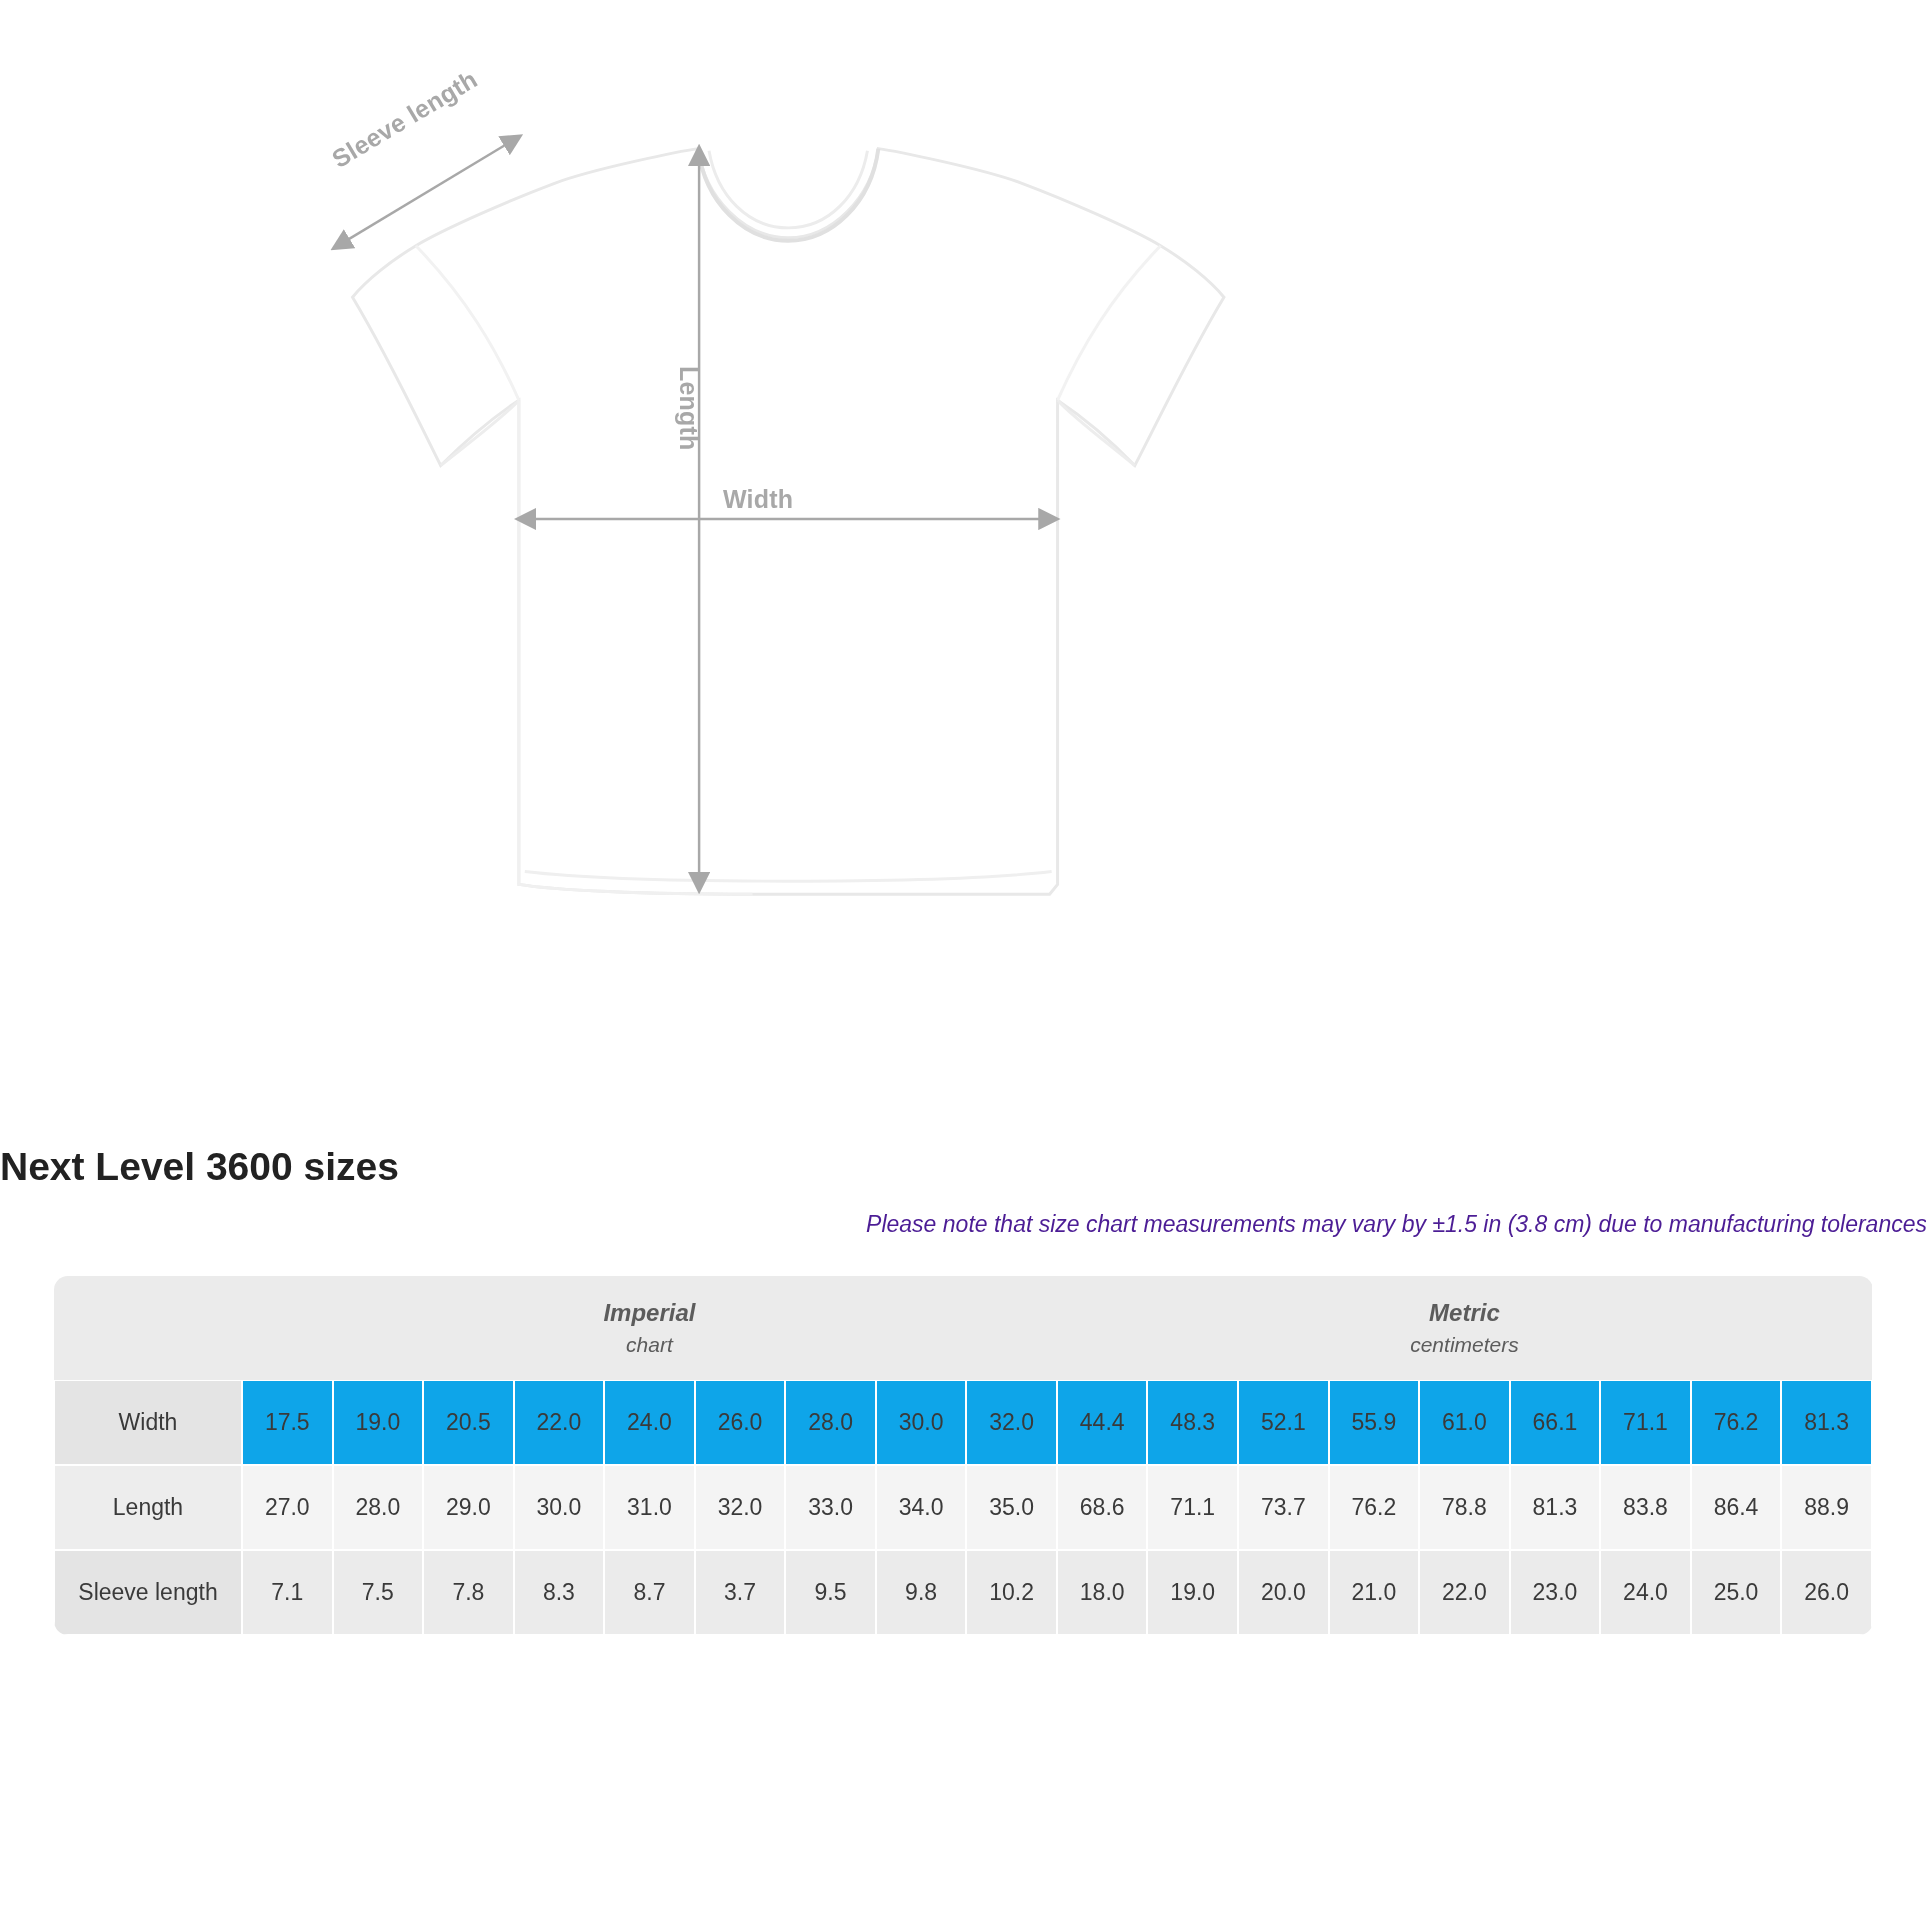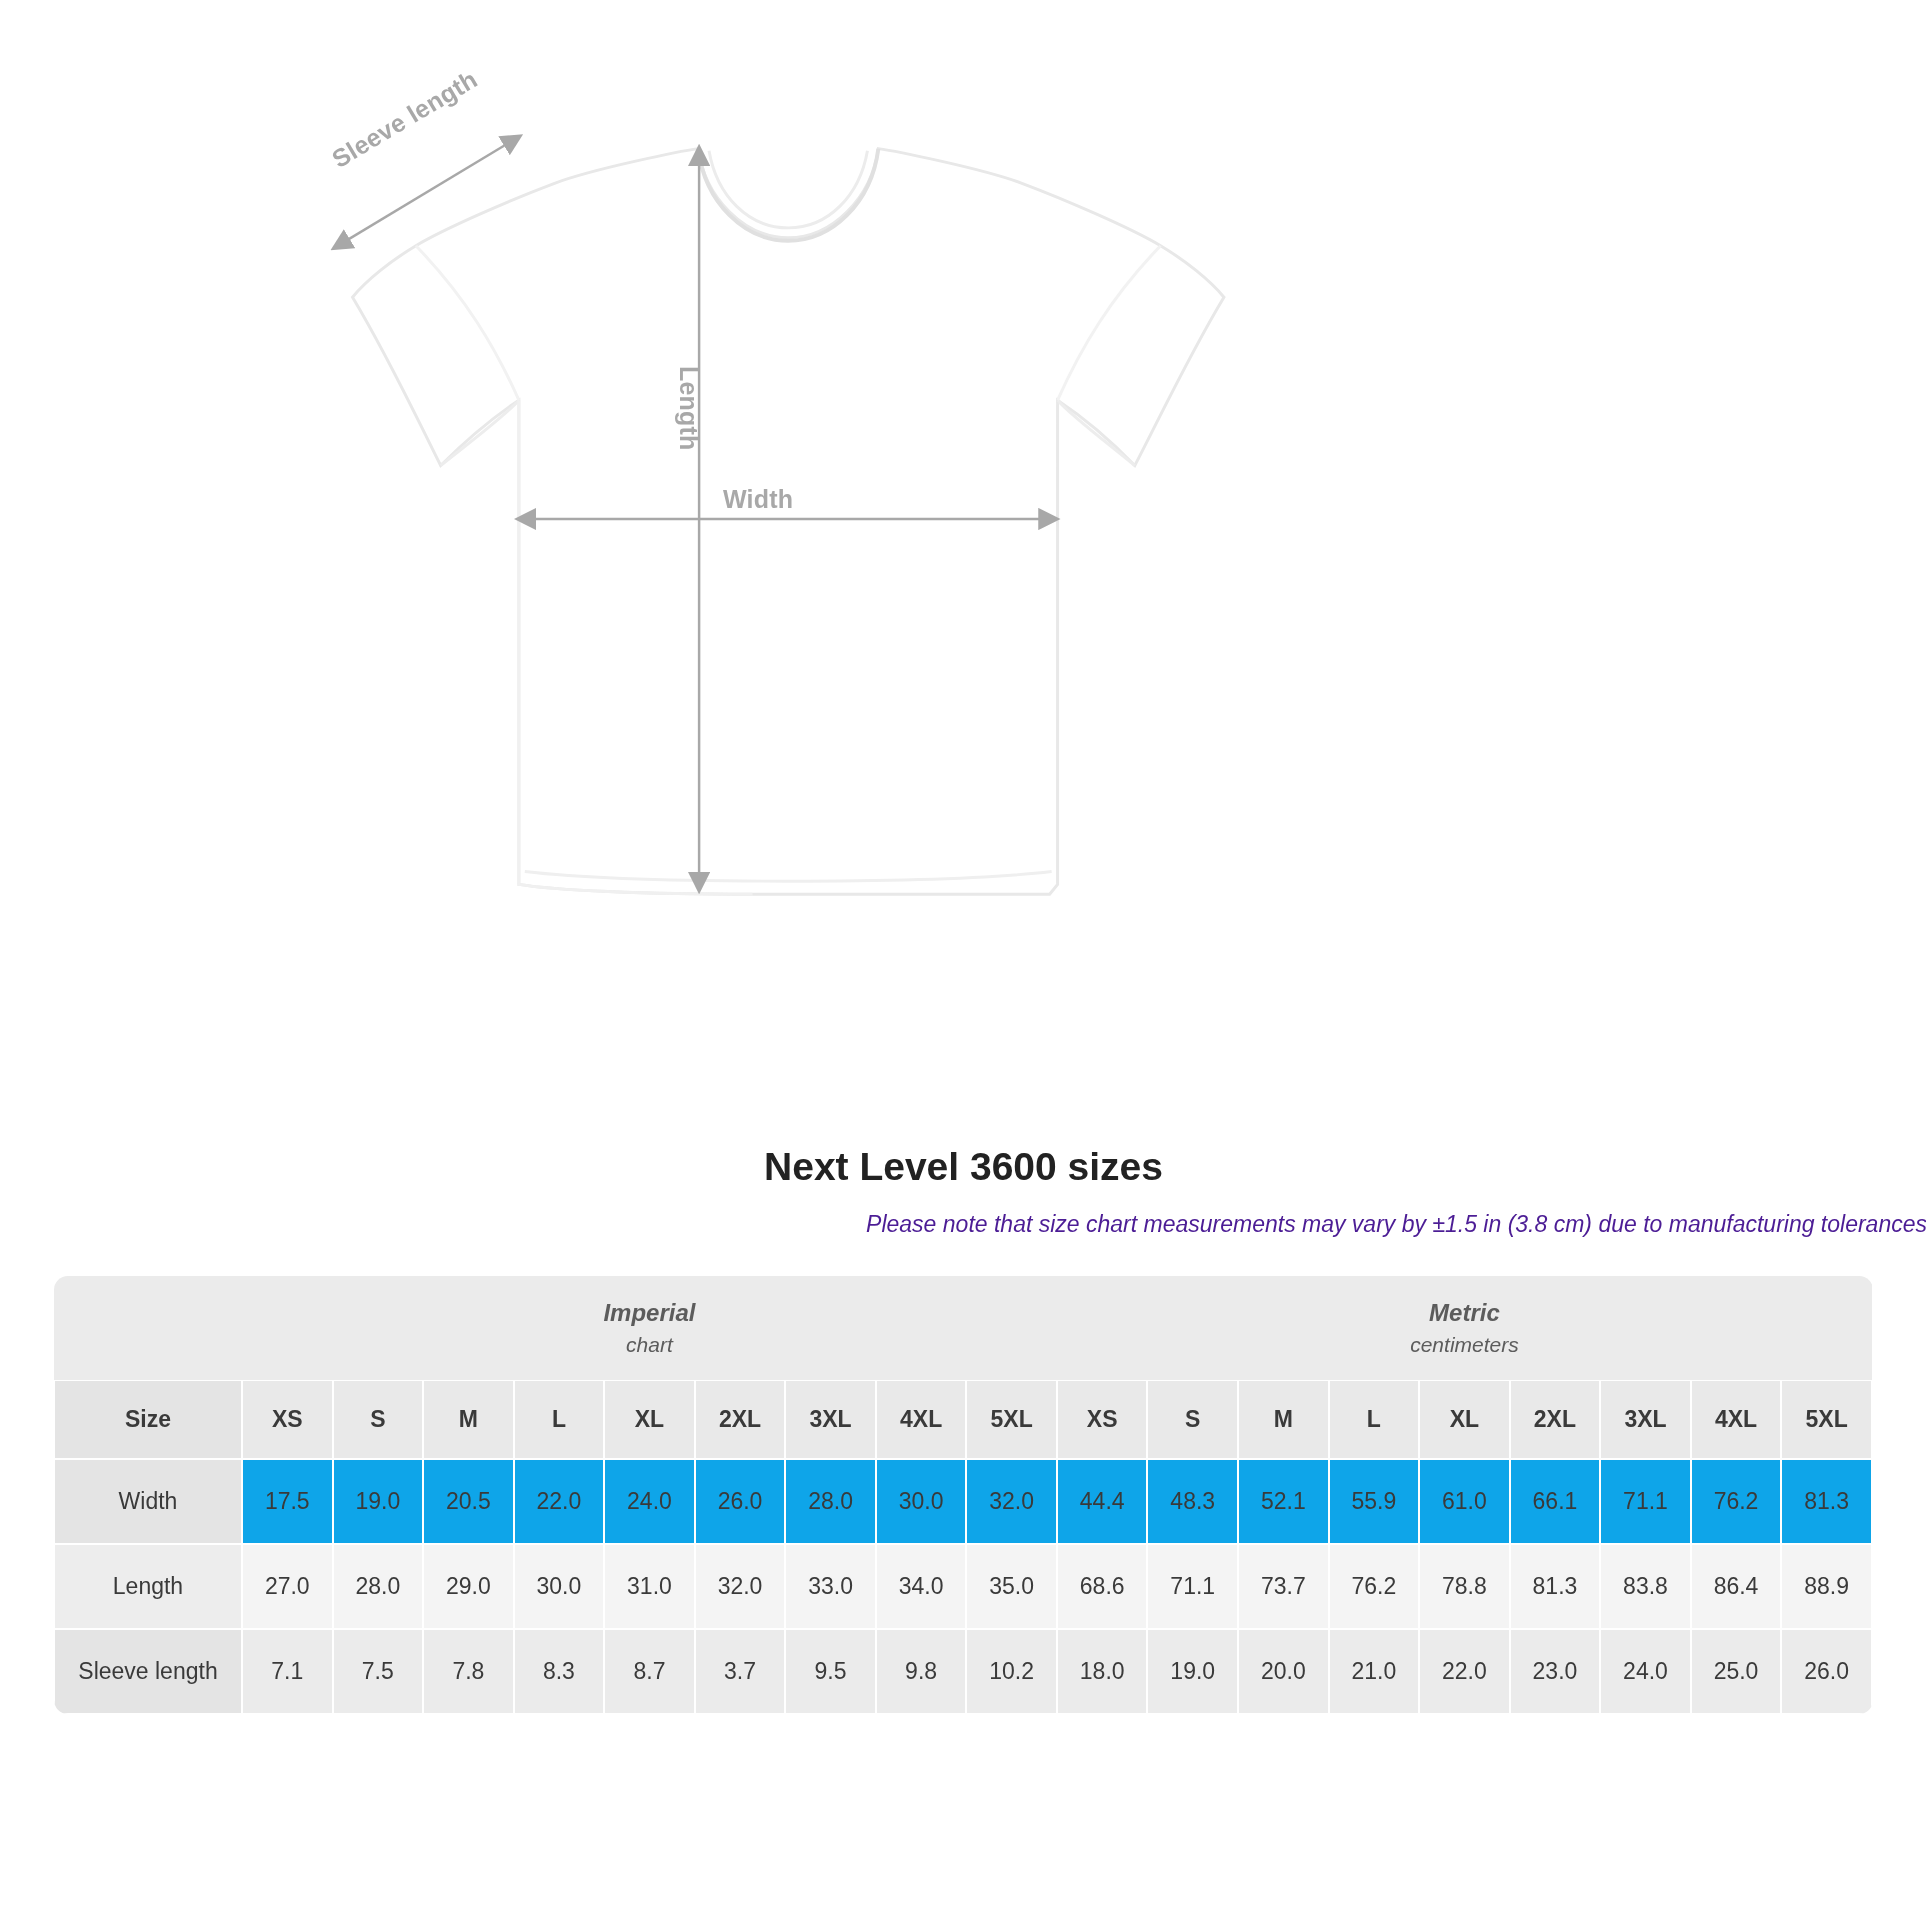--- a/index.html
+++ b/index.html
@@ -50,21 +50,21 @@
     transform: rotate(90deg);
     transform-origin: left top;
   }
   .dim-label.width {
     left: 723px;
     top: 485px;
   }
 
   
   .chart-title {
-    text-align: center;
+    text-align: left;
     font-size: 39px;
     font-weight: bold;
     color: #222;
     margin: 0;
     padding-top: 6px;
   }
   .chart-note {
     text-align: right;
     font-size: 23px;
     font-style: italic;
@@ -207,41 +207,20 @@
           <td class="unit-cell" colspan="9">
             <div class="unit-name">Imperial</div>
             <div class="unit-sub">chart</div>
           </td>
           <td class="unit-cell" colspan="9">
             <div class="unit-name">Metric</div>
             <div class="unit-sub">centimeters</div>
           </td>
         </tr>
 
-        <tr class="r-size">
-          <td class="rowhead">Size</td>
-          <td>XS</td>
-          <td>S</td>
-          <td>M</td>
-          <td>L</td>
-          <td>XL</td>
-          <td>2XL</td>
-          <td>3XL</td>
-          <td>4XL</td>
-          <td>5XL</td>
-          <td>XS</td>
-          <td>S</td>
-          <td>M</td>
-          <td>L</td>
-          <td>XL</td>
-          <td>2XL</td>
-          <td>3XL</td>
-          <td>4XL</td>
-          <td>5XL</td>
-        </tr>
 
         <tr class="r-width">
           <td class="rowhead">Width</td>
           <td>17.5</td>
           <td>19.0</td>
           <td>20.5</td>
           <td>22.0</td>
           <td>24.0</td>
           <td>26.0</td>
           <td>28.0</td>

